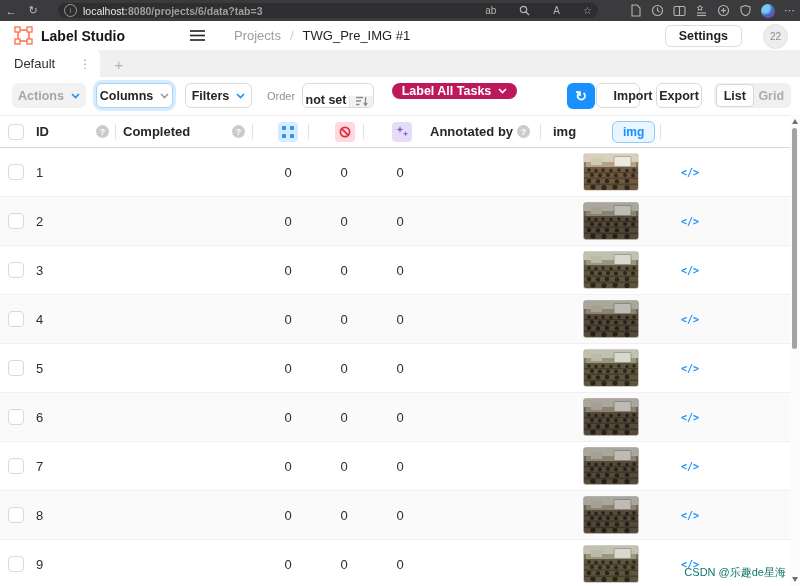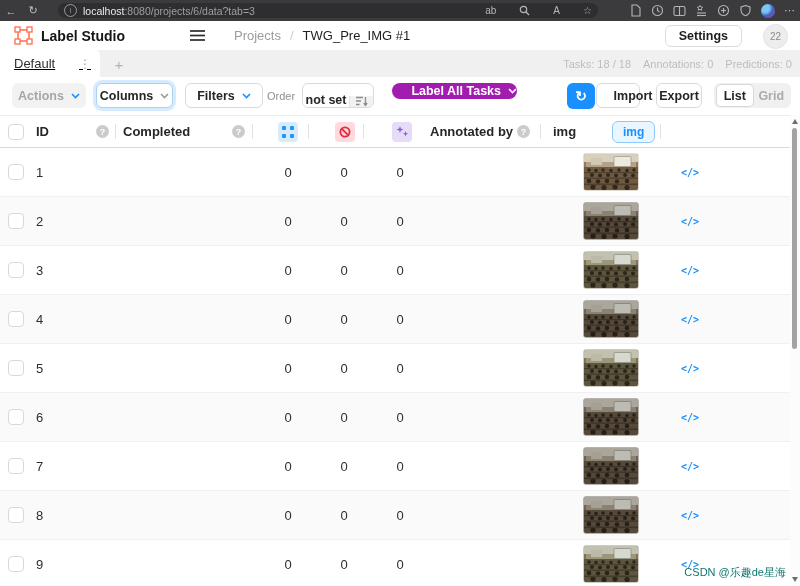--- a/index.html
+++ b/index.html
@@ -8,21 +8,21 @@
   
   .browser-bar{position:absolute;left:0;top:0;width:800px;height:21px;background:#3b3b3d;
                display:flex;align-items:center;color:#b9b9b9;font-size:11px;}
   .b-ico{width:22px;text-align:center;font-size:11px;color:#c3c3c3;flex:0 0 auto;cursor:default;}
   .url-pill{position:absolute;left:58px;top:3px;width:540px;height:15px;border-radius:8px;
             background:#2e2e30;display:flex;align-items:center;padding:0 6px;box-sizing:border-box;}
   .info-ico{width:11px;height:11px;border:1px solid #9a9a9a;border-radius:50%;font-size:7px;
             line-height:11px;text-align:center;color:#9a9a9a;margin-right:6px;flex:0 0 auto;}
   .url-text{white-space:nowrap;overflow:hidden;flex:1 1 auto;font-size:10.5px;}
   .url-host{color:#e9e9e9;}
-  .url-rest{color:#9f9f9f;}
+  .url-rest{color:#9f9f9f;font-weight:bold;}
   .pill-icons{display:flex;gap:23px;align-items:center;flex:0 0 auto;color:#b5b5b5;font-size:10px;}
   .chrome-right{position:absolute;right:4px;top:0;height:21px;display:flex;align-items:center;gap:9px;}
   .chrome-right svg{display:block;}
   .profile-avatar{width:14px;height:14px;border-radius:50%;
                   background:radial-gradient(circle at 30% 30%,#7ec6f2 0 30%,#3f62c4 55%,#7a4fb0 75%,#3aa06b 100%);}
   .more-glyph{color:#c3c3c3;font-size:11px;letter-spacing:1px;}
   
   .app-header{position:absolute;left:0;top:21px;width:800px;height:29px;background:#fff;
               display:flex;align-items:center;}
   .logo{margin-left:14px;flex:0 0 auto;}
@@ -34,44 +34,44 @@
   .bc-title{color:#1f1f1f;font-weight:500;}
   .settings-btn{position:absolute;right:58px;top:4px;height:20px;padding:0 13px;background:#fff;
                 border:1px solid #dcdcdc;border-radius:6px;font-size:12.5px;font-weight:600;color:#1f1f1f;
                 display:flex;align-items:center;cursor:pointer;}
   .user-avatar{position:absolute;right:12px;top:3px;width:23px;height:23px;border-radius:50%;
                background:#ededee;border:1px solid #e3e3e4;color:#8b8b8b;font-size:10px;
                display:flex;align-items:center;justify-content:center;cursor:pointer;}
   
   .tab-strip{position:absolute;left:0;top:50px;width:800px;height:27px;background:#f0f0f1;}
   .tab{position:absolute;left:0;top:0;width:100px;height:27px;background:#fff;
-       border-radius:0 5px 0 0;display:flex;align-items:center;cursor:pointer;text-decoration:underline;}
+       border-radius:0 5px 0 0;display:flex;align-items:center;cursor:pointer;}
   .tab-label{margin-left:14px;font-size:13px;color:#2e2e2e;flex:1;}
   .tab-kebab{margin-right:9px;color:#9b9b9b;font-size:12px;cursor:pointer;}
   .tab-add{position:absolute;left:110px;top:5px;width:18px;height:18px;color:#b3b3b3;font-size:15px;
            display:flex;align-items:center;justify-content:center;cursor:pointer;}
   .stats{position:absolute;right:8px;top:0;height:27px;display:flex;align-items:center;gap:12px;
          font-size:11px;color:#bdbdbd;}
   
   .toolbar{position:absolute;left:0;top:77px;width:800px;height:38px;background:#fff;}
   .tb{position:absolute;top:6px;height:25px;box-sizing:border-box;display:flex;align-items:center;
       justify-content:center;font-size:12.5px;font-weight:600;border-radius:6px;cursor:pointer;gap:7px;}
   .btn-actions{left:12px;width:74px;background:#f2f2f3;color:#a6a6a6;}
   .btn-columns{left:96px;width:77px;background:#fff;color:#262626;border:1px solid #a9d2f5;
                box-shadow:0 0 0 3px rgba(24,144,255,.18);}
-  .btn-filters{left:185px;width:78px;background:#fff;color:#262626;border:1px solid #dadada;}
+  .btn-filters{left:185px;width:67px;background:#fff;color:#262626;border:1px solid #dadada;}
   .order-label{position:absolute;left:267px;top:6px;height:25px;display:flex;align-items:center;
                font-size:11px;color:#8f8f8f;}
   .order-ctl{position:absolute;left:302px;top:6px;width:72px;height:25px;border:1px solid #dadada;
              border-radius:6px;display:flex;overflow:hidden;box-sizing:border-box;cursor:pointer;align-items:flex-end;}
   .order-val{flex:1;background:#fff;display:flex;align-items:center;justify-content:center;
              font-size:12.5px;font-weight:600;color:#262626;}
   .order-sort{width:23px;background:#f2f2f3;border-left:1px solid #e3e3e3;display:flex;
               align-items:center;justify-content:center;}
-  .btn-label-all{left:392px;width:125px;height:16px;background:#a21caf;color:#fff;border-radius:13px;justify-content:flex-end;}
+  .btn-label-all{left:392px;width:125px;height:16px;background:#be185d;color:#fff;border-radius:13px;}
   .btn-refresh{left:567px;width:28px;height:26px;background:#1890ff;color:#fff;font-size:14px;font-weight:bold;}
   .btn-import{left:596px;width:44px;background:#fff;color:#262626;border:1px solid #dadada;padding-left:30px;}
   .btn-export{left:656px;width:46px;background:#fff;color:#262626;border:1px solid #dadada;}
   .view-toggle{position:absolute;left:714px;top:6px;width:77px;height:25px;background:#f0f0f1;
                border-radius:6px;display:flex;align-items:center;padding:2px;box-sizing:border-box;}
   .seg{flex:1;height:21px;display:flex;align-items:center;justify-content:center;font-size:12.5px;
        font-weight:600;cursor:pointer;}
   .seg-active{background:#fff;border:1px solid #d9d9d9;border-radius:5px;color:#262626;}
   .seg-inactive{color:#ababab;}
   
@@ -188,25 +188,20 @@
     <div class="settings-btn">Settings</div>
     <div class="user-avatar">22</div>
   </div>
 
   <div class="tab-strip">
     <div class="tab">
       <span class="tab-label">Default</span>
       <span class="tab-kebab">⋮</span>
     </div>
     <div class="tab-add">+</div>
-    <div class="stats">
-      <span>Tasks: 18 / 18</span>
-      <span>Annotations: 0</span>
-      <span>Predictions: 0</span>
-    </div>
   </div>
 
   <div class="toolbar">
     <div class="tb btn-actions">
       <span>Actions</span>
       <svg width="9" height="6" viewBox="0 0 9 6">
           <path d="M1 1 l3.5 3.5 L8 1" fill="none" stroke="#1890ff" stroke-width="1.6"></path>
         </svg>
     </div>
     <div class="tb btn-columns">

